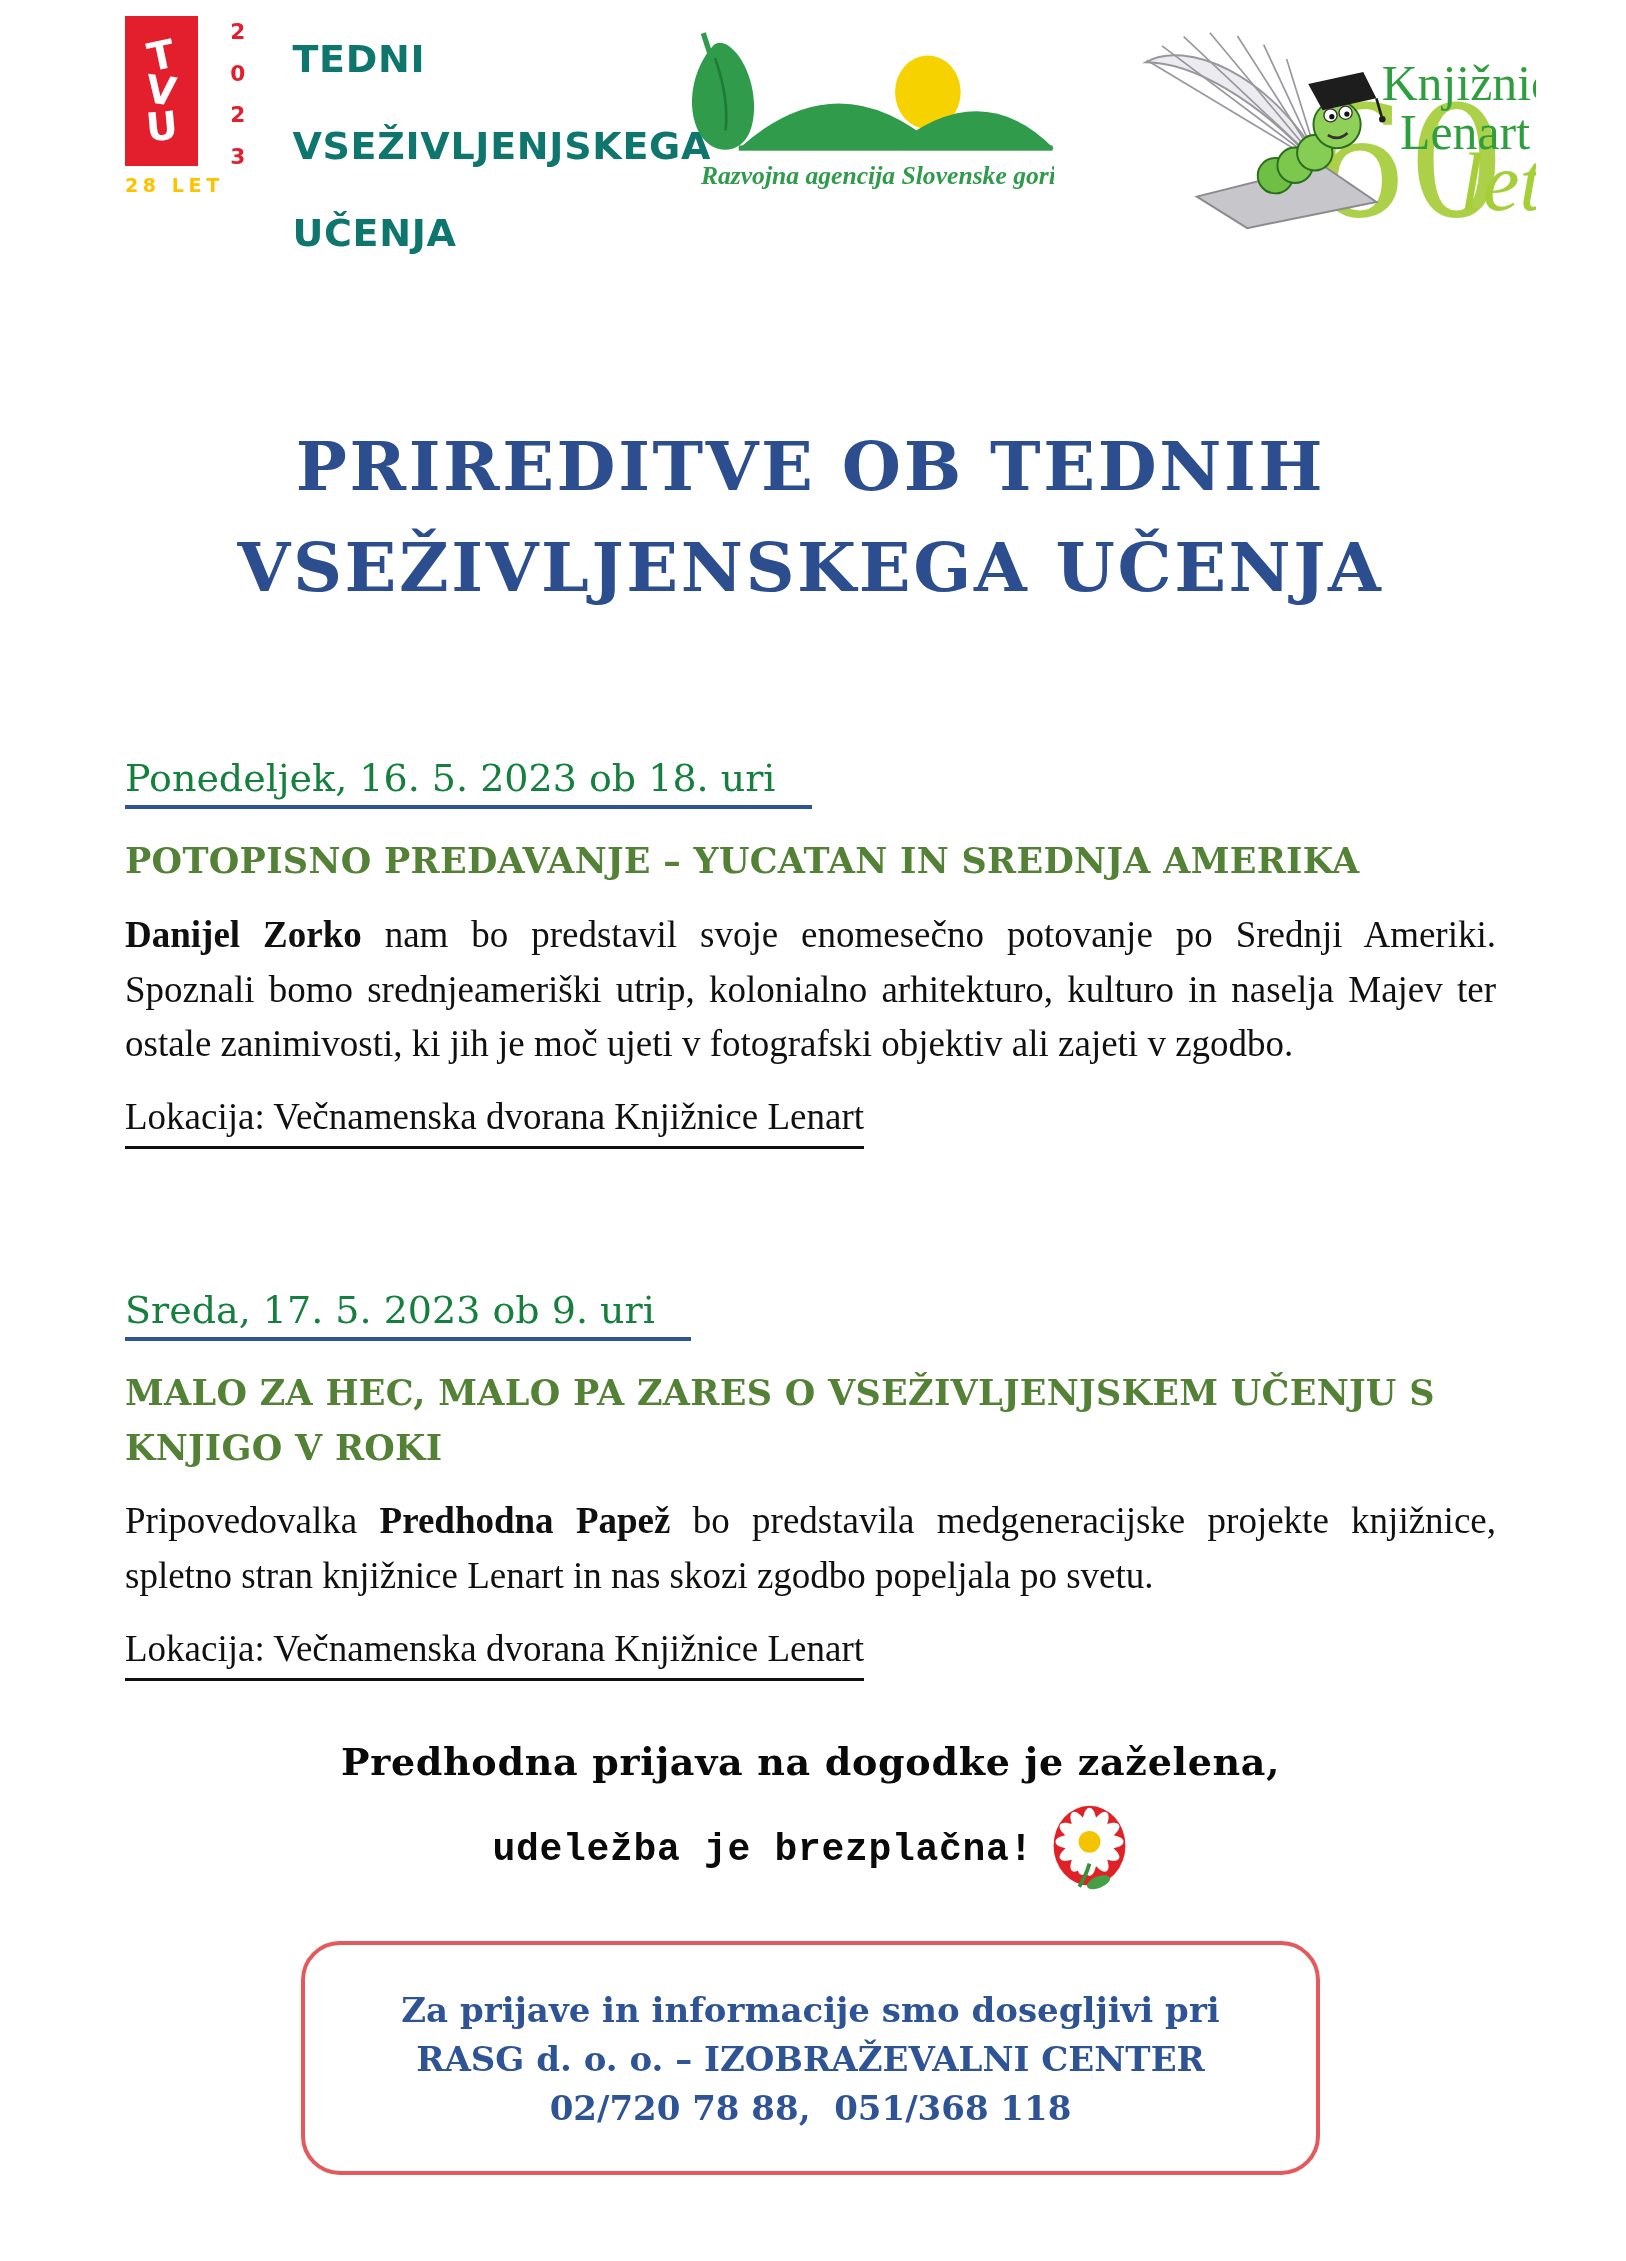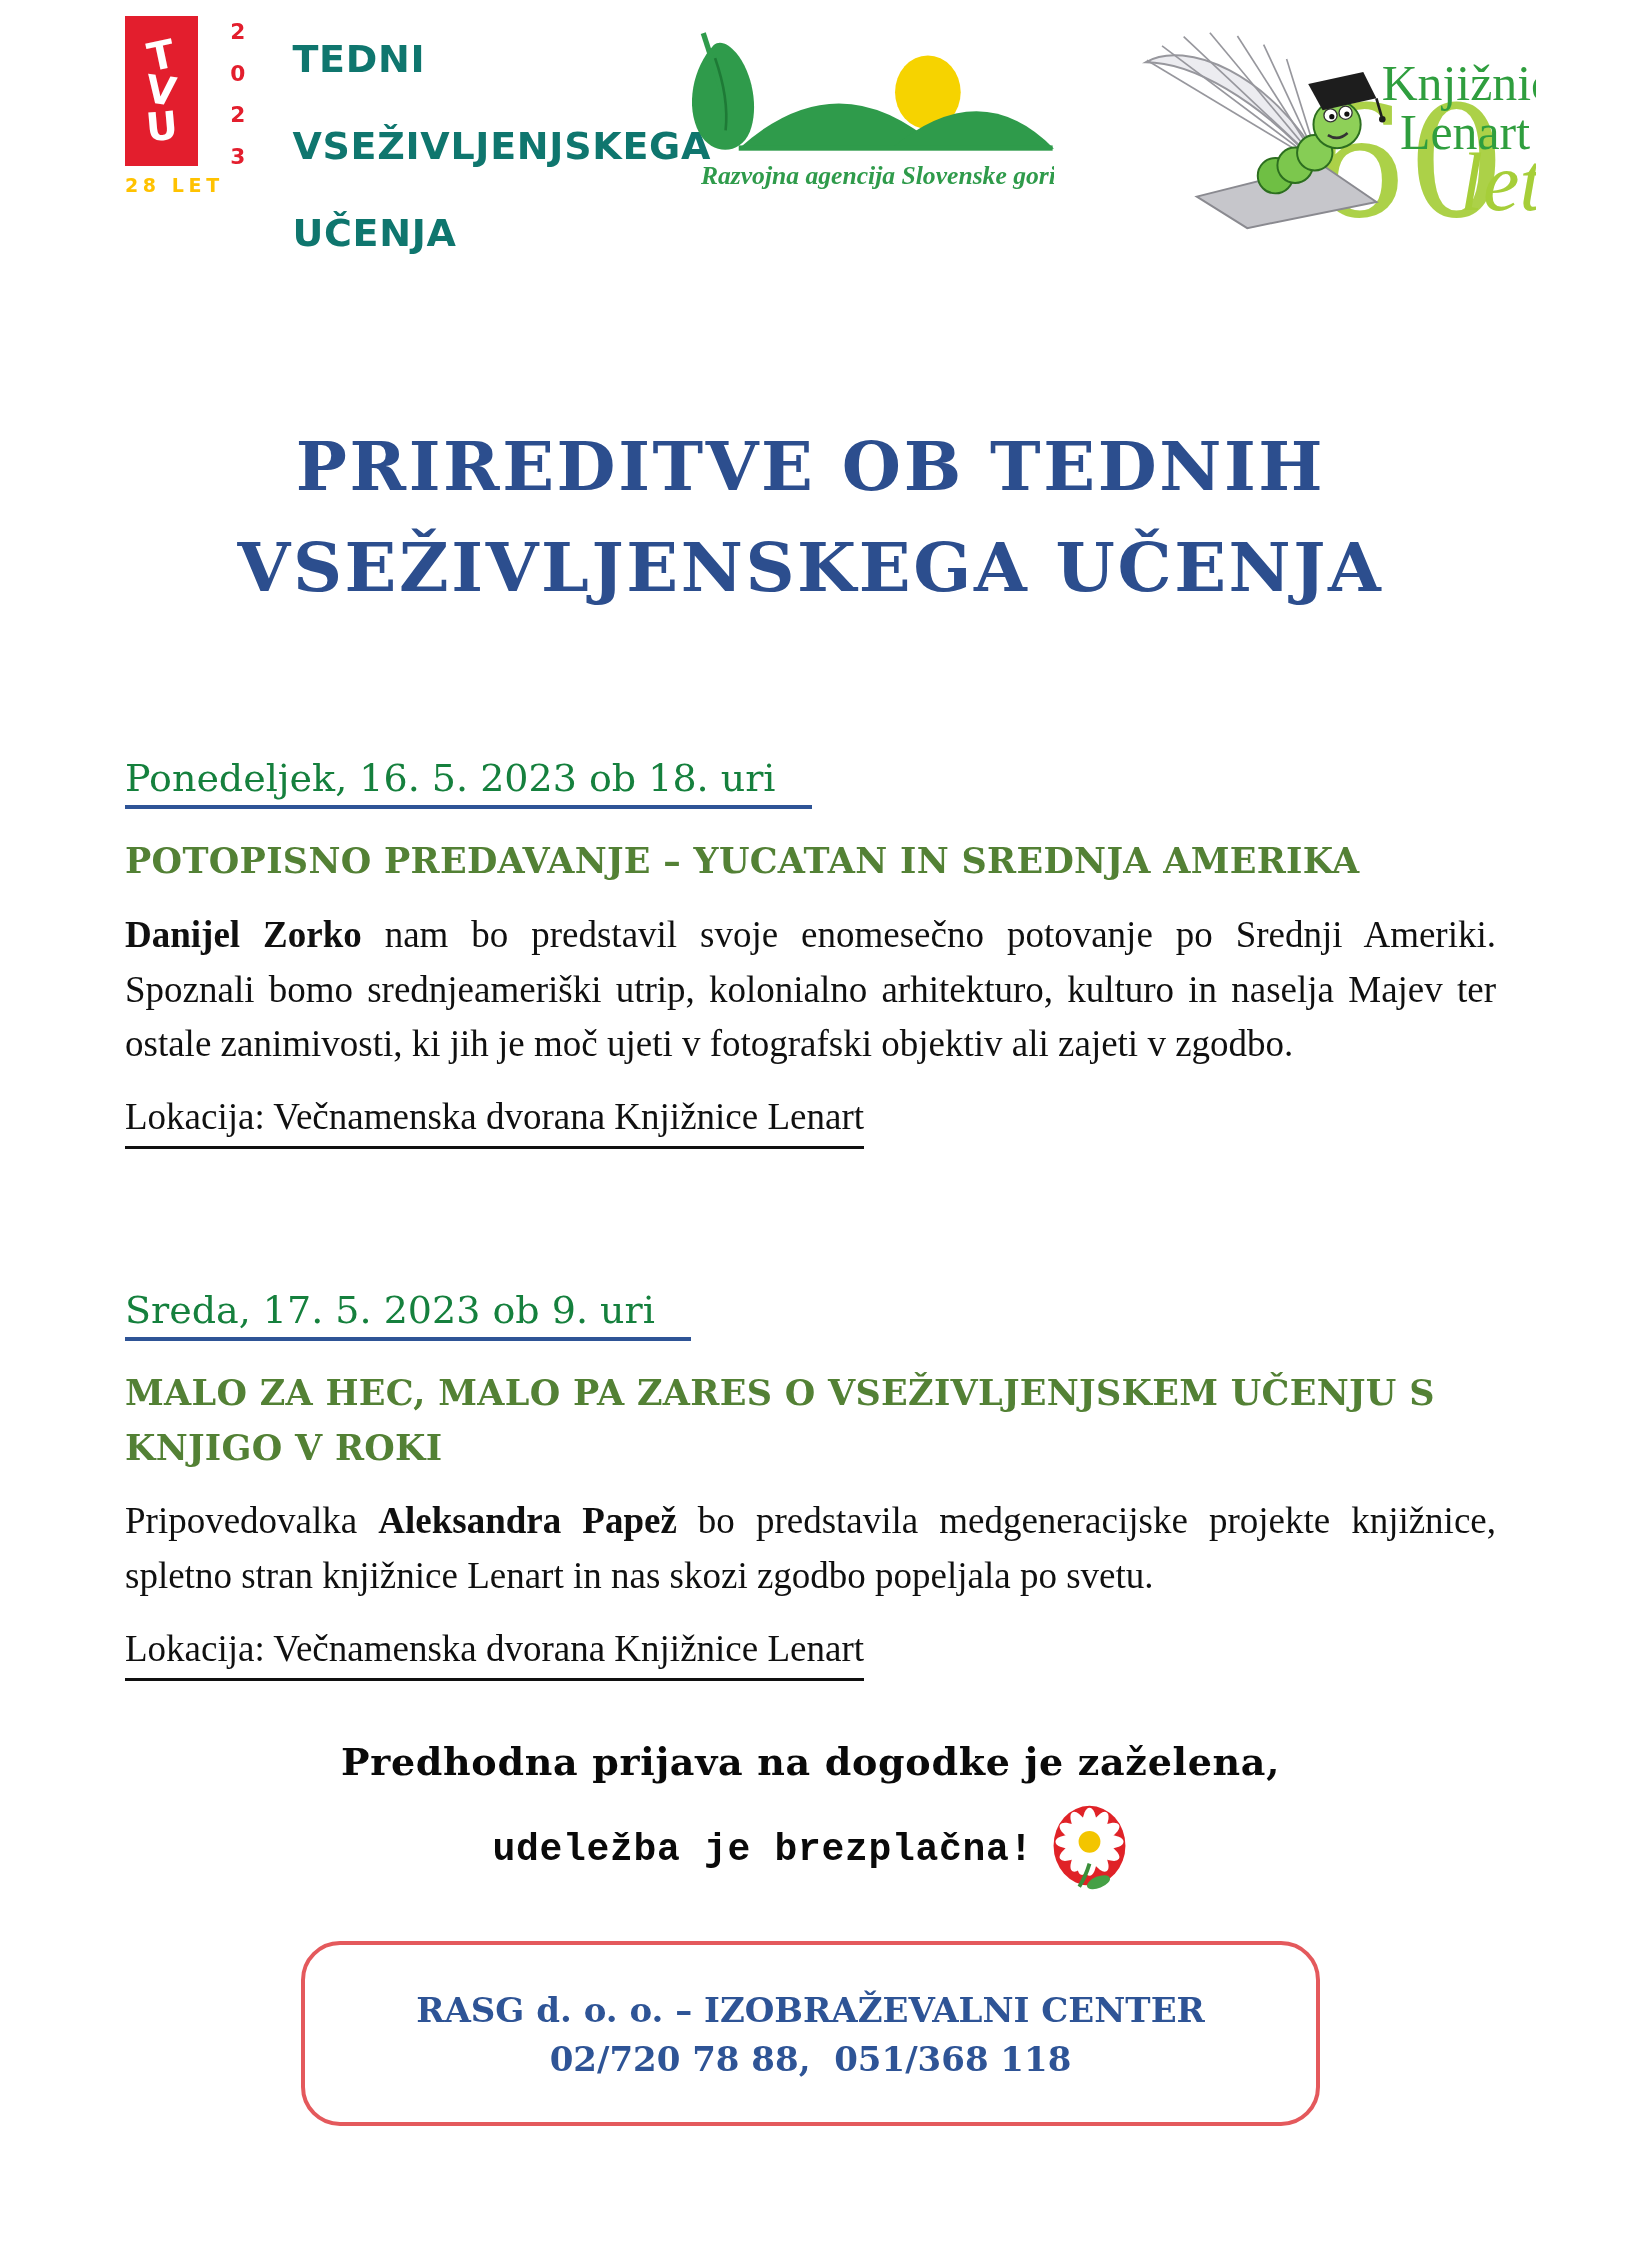--- a/index.html
+++ b/index.html
@@ -195,21 +195,21 @@
     <div class="location-line">
       <span>Lokacija: Večnamenska dvorana Knjižnice Lenart</span>
     </div>
   </div>
 
   <div class="event event-2">
     <div class="date-heading">
       <span>Sreda, 17. 5. 2023 ob 9. uri</span>
     </div>
     <div class="topic-heading">MALO ZA HEC, MALO PA ZARES O VSEŽIVLJENJSKEM UČENJU S KNJIGO V ROKI</div>
-    <div class="event-desc"><span>Pripovedovalka </span><b>Aleksandra Papež</b><span> bo predstavila medgeneracijske projekte knjižnice, spletno stran knjižnice Lenart in nas skozi zgodbo popeljala po svetu.</span></div>
+    <div class="event-desc"><span>Pripovedovalka </span><b>Predhodna Papež</b><span> bo predstavila medgeneracijske projekte knjižnice, spletno stran knjižnice Lenart in nas skozi zgodbo popeljala po svetu.</span></div>
     <div class="location-line">
       <span>Lokacija: Večnamenska dvorana Knjižnice Lenart</span>
     </div>
   </div>
 
   <div class="notice-1">Predhodna prijava na dogodke je zaželena,</div>
   <div class="notice-2">
     <span>udeležba je brezplačna!</span>
     <svg width="77" height="91" viewBox="0 0 120 140">
       <ellipse cx="60" cy="64" rx="56" ry="62" fill="#E02227"></ellipse>
@@ -228,18 +228,19 @@
         <ellipse cx="60" cy="30" rx="11" ry="25" transform="rotate(300 60 58)"></ellipse>
         <ellipse cx="60" cy="30" rx="11" ry="25" transform="rotate(330 60 58)"></ellipse>
       </g>
       <circle cx="60" cy="58" r="17" fill="#F3C500"></circle>
       <path d="M60,92 Q54,112 44,128" stroke="#3A8F3A" stroke-width="6" fill="none"></path>
       <ellipse cx="74" cy="121" rx="19" ry="9" fill="#45A045" transform="rotate(-22 74 121)"></ellipse>
     </svg>
   </div>
 
   <div class="contact-box">
+    <div>Za prijave in informacije smo dosegljivi pri</div>
     <div>RASG d. o. o. – IZOBRAŽEVALNI CENTER</div>
     <div>02/720 78 88, &nbsp;051/368 118</div>
   </div>
 
 </div>
 
 
 </body></html>

